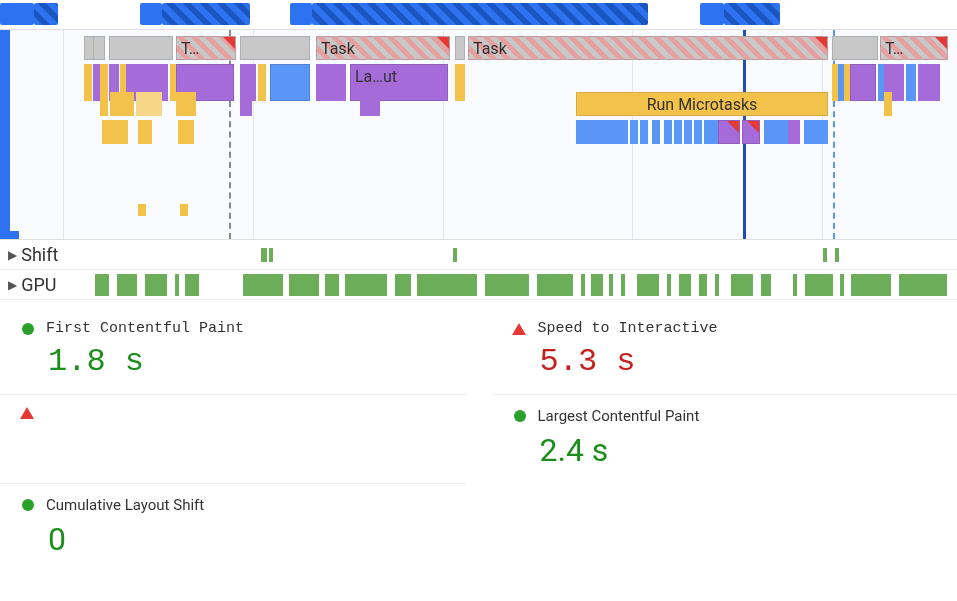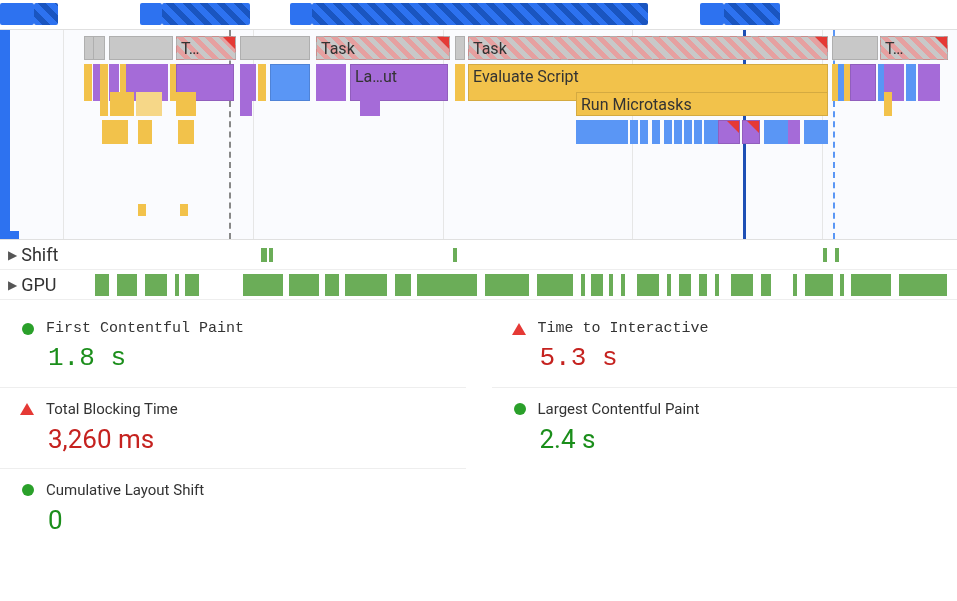--- a/index.html
+++ b/index.html
@@ -12,21 +12,21 @@
 .lt-block { position: absolute; top: 3px; height: 22px; background: #2d72f0; border-radius: 2px; }
 .lt-hatch { background: repeating-linear-gradient(45deg, #2d72f0 0 6px, #1a55c0 6px 12px); }
 
 
 .flame-area { position: relative; height: 210px; background: #fafbfe; border-bottom: 1px solid #e0e0e0; }
 .flame-left-bar { position: absolute; left: 0; top: 0; width: 10px; height: 100%; background: #2d72f0; }
 .flame-left-bottom { position: absolute; left: 5px; bottom: 0; width: 14px; height: 8px; background: #2d72f0; }
 .flame-track { position: absolute; left: 20px; right: 0; }
 .row1 { top: 6px; height: 24px; }
 .row2 { top: 34px; height: 37px; }
-.row3 { top: 62px; height: 24px; }
+.row3 { top: 62px; height: 24px; text-align: center; }
 .row4 { top: 90px; height: 24px; }
 .row7 { top: 174px; height: 14px; }
 .bar { position: absolute; top: 0; height: 100%; font-size: 16px; line-height: 24px; padding: 0 4px; white-space: nowrap; overflow: hidden; color: #333; border: 1px solid rgba(0,0,0,0.12); }
 .b-gray { background: #c8c8c8; }
 .b-grayhatch { background: repeating-linear-gradient(45deg, #c8c8c8 0 5px, #e6a0a0 5px 10px); }
 .b-redcorner::after { content: ""; position: absolute; right: 0; top: 0; border-style: solid; border-width: 0 12px 12px 0; border-color: transparent #e53935 transparent transparent; }
 .b-purple { background: #a56bd8; }
 .b-blue { background: #5a96f5; }
 .b-yellow { background: #f2c24b; }
 .b-yellowlt { background: #f6d788; }
@@ -46,21 +46,21 @@
 .tri { color: #555; font-size: 12px; }
 .thread-track { position: relative; flex: 1; height: 100%; }
 .gbar { position: absolute; top: 4px; height: 22px; background: #6bad58; }
 .gbar-sm { top: 8px; height: 14px; }
 
 
 .metrics { display: grid; grid-template-columns: 1fr 1fr; column-gap: 26px; padding: 8px 0 0 0; }
 .metric { border-top: 1px solid #eee; padding: 12px 0 14px 18px; position: relative; }
 .metric:first-child, .metric:nth-child(2) { border-top: none; font-family: Liberation Mono, monospace; }
 .metric-head { display: flex; align-items: center; gap: 12px; font-size: 15px; color: #333; }
-.metric-val { font-size: 26px; margin-top: 6px; padding-left: 30px; }
+.metric-val { font-size: 32px; margin-top: 6px; padding-left: 30px; }
 .v-green { color: #1b8e1b; }
 .v-red { color: #c5221f; }
 .ic-circle-g { width: 12px; height: 12px; border-radius: 50%; background: #2aa02a; display: inline-block; margin-left: 4px; }
 .ic-square-o { width: 10px; height: 10px; background: #f2a40f; display: inline-block; margin-left: 4px; }
 .ic-tri-r { width: 0; height: 0; border-left: 7px solid transparent; border-right: 7px solid transparent; border-bottom: 12px solid #e53935; display: inline-block; margin-left: 2px; }
 </style>
 </head>
 <body>
 
 <div class="long-tasks-row">
@@ -110,21 +110,20 @@
     <div class="bar b-yellow tiny" style="left:100px;width:4px"></div>
     <div class="bar b-purple tiny" style="left:106px;width:42px"></div>
     <div class="bar b-yellow tiny" style="left:150px;width:4px"></div>
     <div class="bar b-purple" style="left:156px;width:58px"></div>
     <div class="bar b-purple tiny" style="left:220px;width:16px"></div>
     <div class="bar b-yellow tiny" style="left:238px;width:4px"></div>
     <div class="bar b-blue" style="left:250px;width:40px"></div>
     <div class="bar b-purple tiny" style="left:296px;width:30px"></div>
     <div class="bar b-purple" style="left:330px;width:98px">La…ut</div>
     <div class="bar b-yellow tiny" style="left:435px;width:10px"></div>
-    <div class="bar b-yellow" style="left:448px;width:360px">Evaluate Script</div>
     <div class="bar b-yellow tiny" style="left:812px;width:4px"></div>
     <div class="bar b-blue tiny" style="left:818px;width:4px"></div>
     <div class="bar b-yellow tiny" style="left:824px;width:4px"></div>
     <div class="bar b-purple" style="left:830px;width:26px"></div>
     <div class="bar b-blue tiny" style="left:858px;width:4px"></div>
     <div class="bar b-purple tiny" style="left:864px;width:20px"></div>
     <div class="bar b-blue tiny" style="left:886px;width:10px"></div>
     <div class="bar b-purple tiny" style="left:898px;width:22px"></div>
   </div>
 
@@ -233,30 +232,28 @@
   <div class="metric">
     <div class="metric-head">
         <span class="ic-circle-g"></span>
         <span>First Contentful Paint</span>
       </div>
     <div class="metric-val v-green">1.8 s</div>
   </div>
   <div class="metric">
     <div class="metric-head">
         <span class="ic-tri-r"></span>
-        <span>Time to Interactive</span>
+        <span>Speed to Interactive</span>
       </div>
     <div class="metric-val v-red">5.3 s</div>
   </div>
   <div class="metric">
     <div class="metric-head">
         <span class="ic-tri-r"></span>
-        <span>Total Blocking Time</span>
-      </div>
-    <div class="metric-val v-red">3,260 ms</div>
+      </div>
   </div>
   <div class="metric">
     <div class="metric-head">
         <span class="ic-circle-g"></span>
         <span>Largest Contentful Paint</span>
       </div>
     <div class="metric-val v-green">2.4 s</div>
   </div>
   <div class="metric">
     <div class="metric-head">

